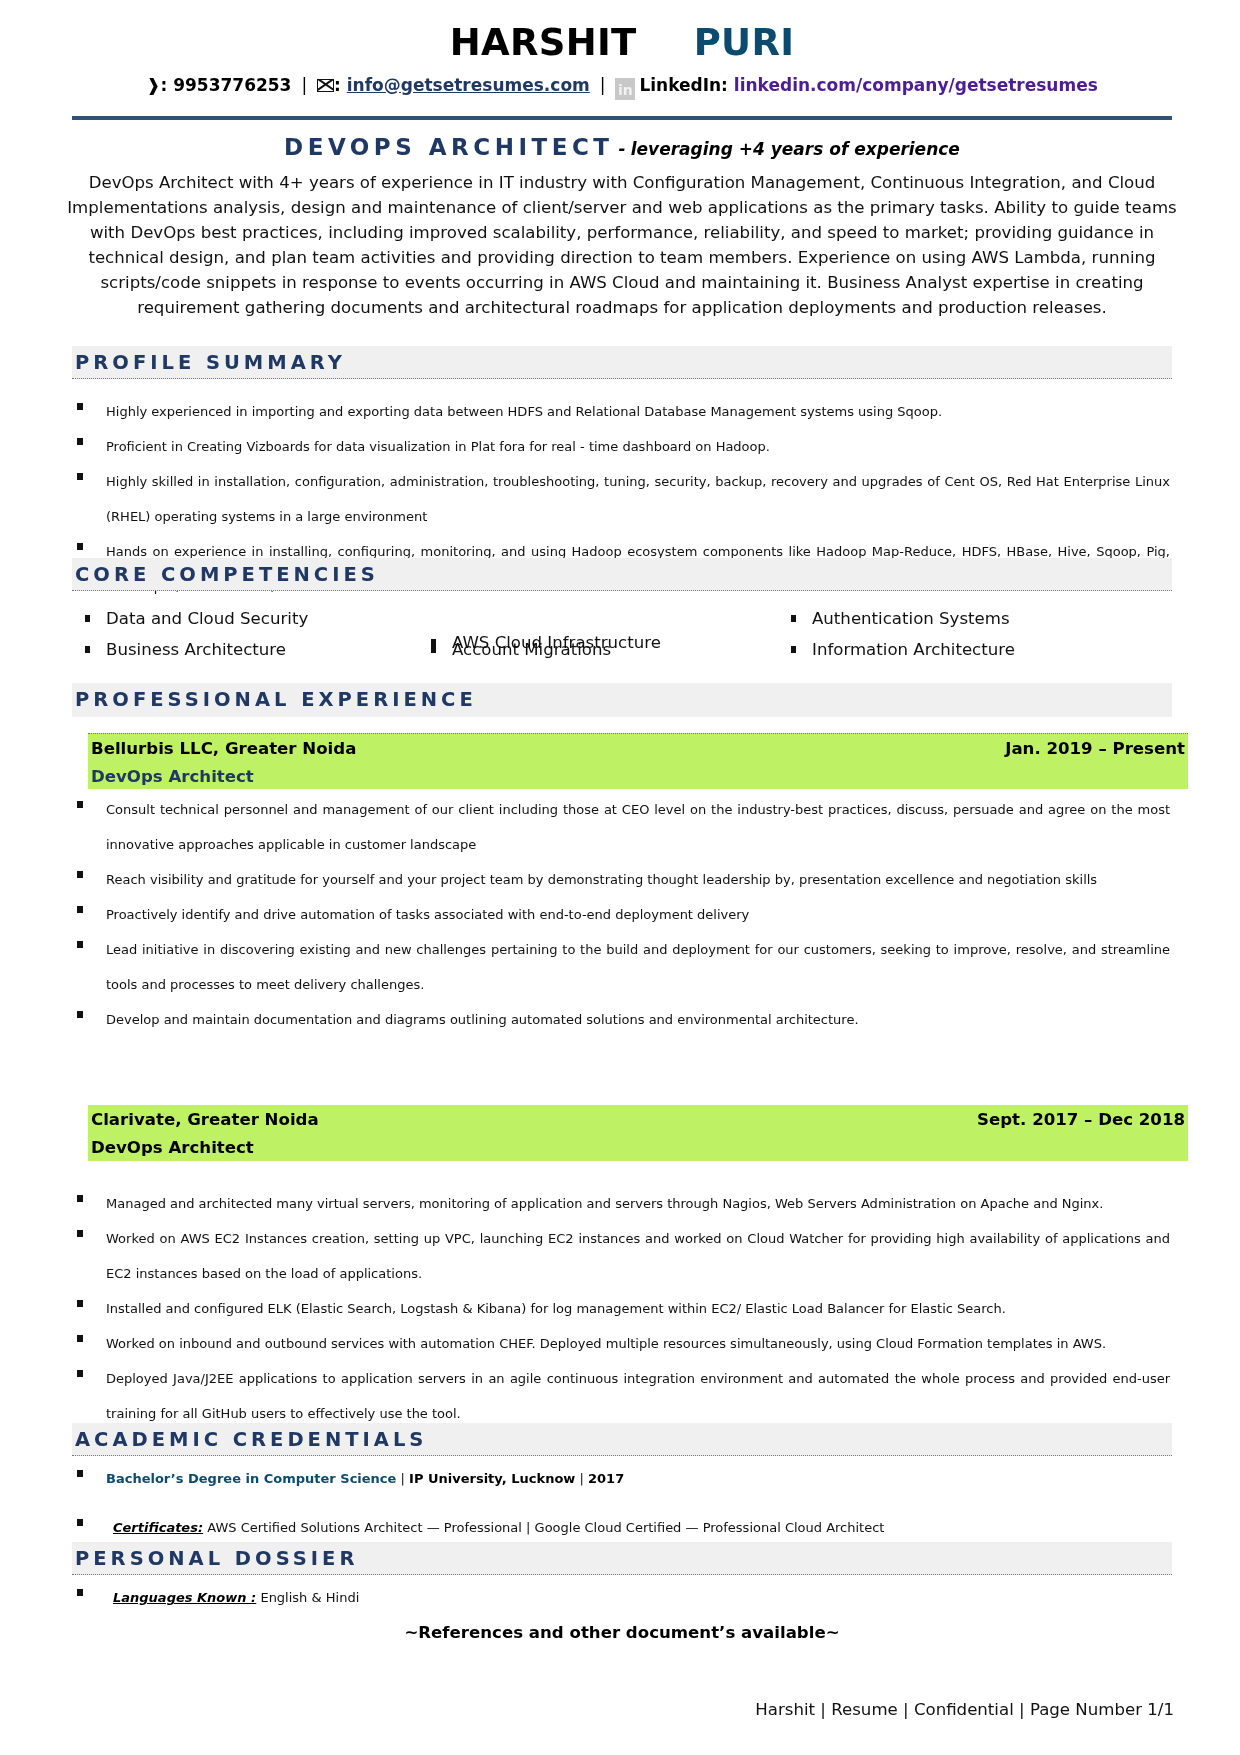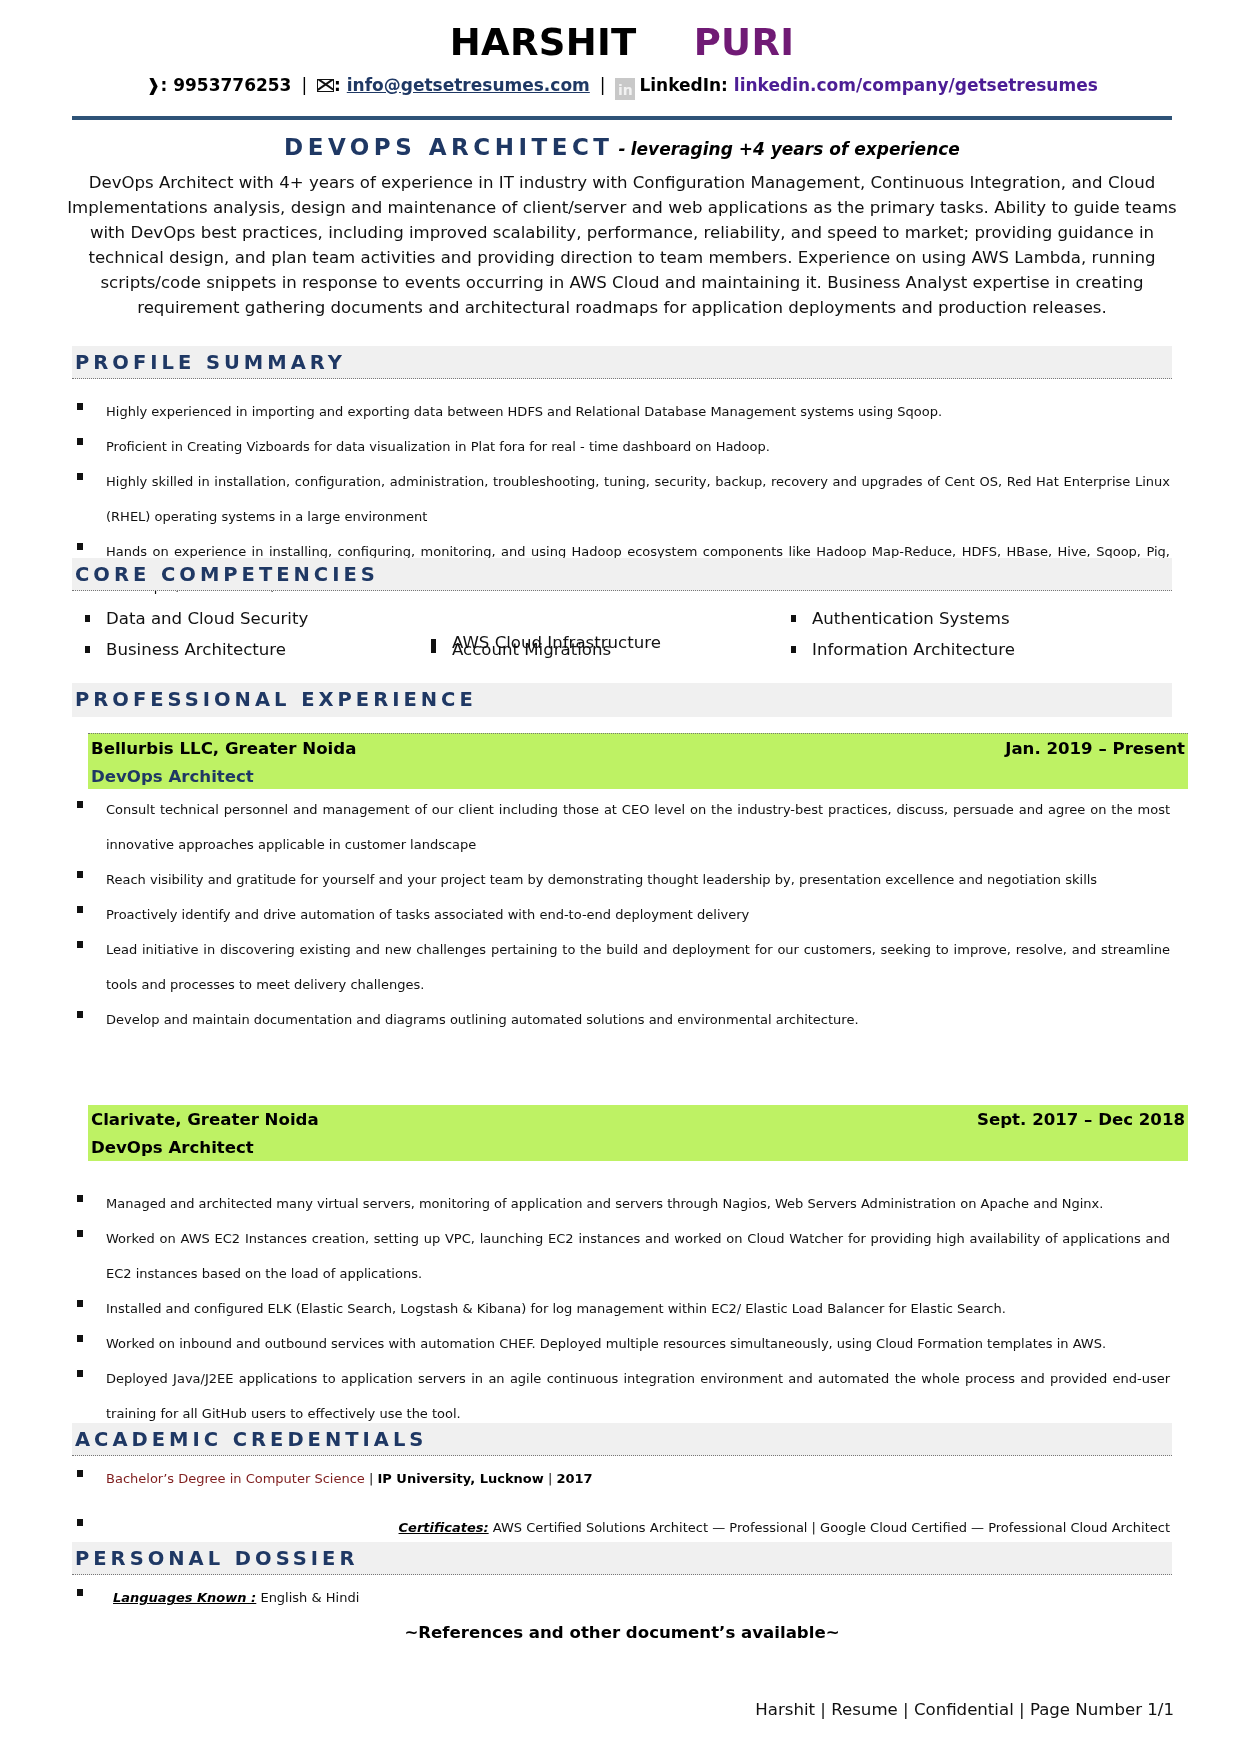--- a/index.html
+++ b/index.html
@@ -23,21 +23,21 @@
       position: absolute;
       top: 20px;
       left: 0; width: 1100px;
       text-align: center;
       font-size: 37px;
       font-weight: bold;
       letter-spacing: 0.3px;
       color: #000;
       line-height: 46px;
     }
-    .name .last { color: #701a75; margin-left: 44px; }
+    .name .last { color: #0c4a6e; margin-left: 44px; }
     .contact {
       position: absolute;
       top: 73px;
       left: 0; width: 1100px;
       text-align: center;
       font-size: 17px;
       font-weight: bold;
       line-height: 24px;
       white-space: nowrap;
       color: #000;
@@ -197,21 +197,21 @@
       position: absolute;
       left: 3px; top: 30px;
       font-size: 16.6px;
       font-weight: bold;
       line-height: 25px;
     }
     .job .title.navy { color: #1f3864; }
     .job .title.black { color: #000; }
     
     .edu li, .dos li { text-align: left; }
-    .navy-b { color: #7f1d1d; font-weight: normal; }
+    .navy-b { color: #0c4a6e; font-weight: bold; }
     .black-b { color: #000; font-weight: bold; }
     .lbl {
       font-weight: bold;
       font-style: italic;
       text-decoration: underline;
       color: #000;
     }
     .refs {
       position: absolute;
       top: 1621px;
@@ -315,21 +315,21 @@
     <li>Deployed Java/J2EE applications to application servers in an agile continuous integration environment and automated the whole process and provided end-user training for all GitHub users to effectively use the tool.</li>
   </ul>
 
   <div class="section" style="top:1423px;">
     <span class="section-title">ACADEMIC CREDENTIALS</span>
   </div>
   <ul class="blist edu" style="top:1461px;">
     <li style="margin-bottom:14px;">
       <span class="navy-b">Bachelor’s Degree in Computer Science</span><span> | </span><span class="black-b">IP University, Lucknow</span><span> | </span><span class="black-b">2017</span>
     </li>
-    <li style="padding-left:41px;text-align:right;">
+    <li style="padding-left:41px;">
       <span class="lbl">Certificates:</span><span> AWS Certified Solutions Architect — Professional | Google Cloud Certified — Professional Cloud Architect</span>
     </li>
   </ul>
 
   <div class="section" style="top:1542px;">
     <span class="section-title">PERSONAL DOSSIER</span>
   </div>
   <ul class="blist dos" style="top:1580px;">
     <li style="padding-left:41px;">
       <span class="lbl">Languages Known :</span><span> English &amp; Hindi</span>

